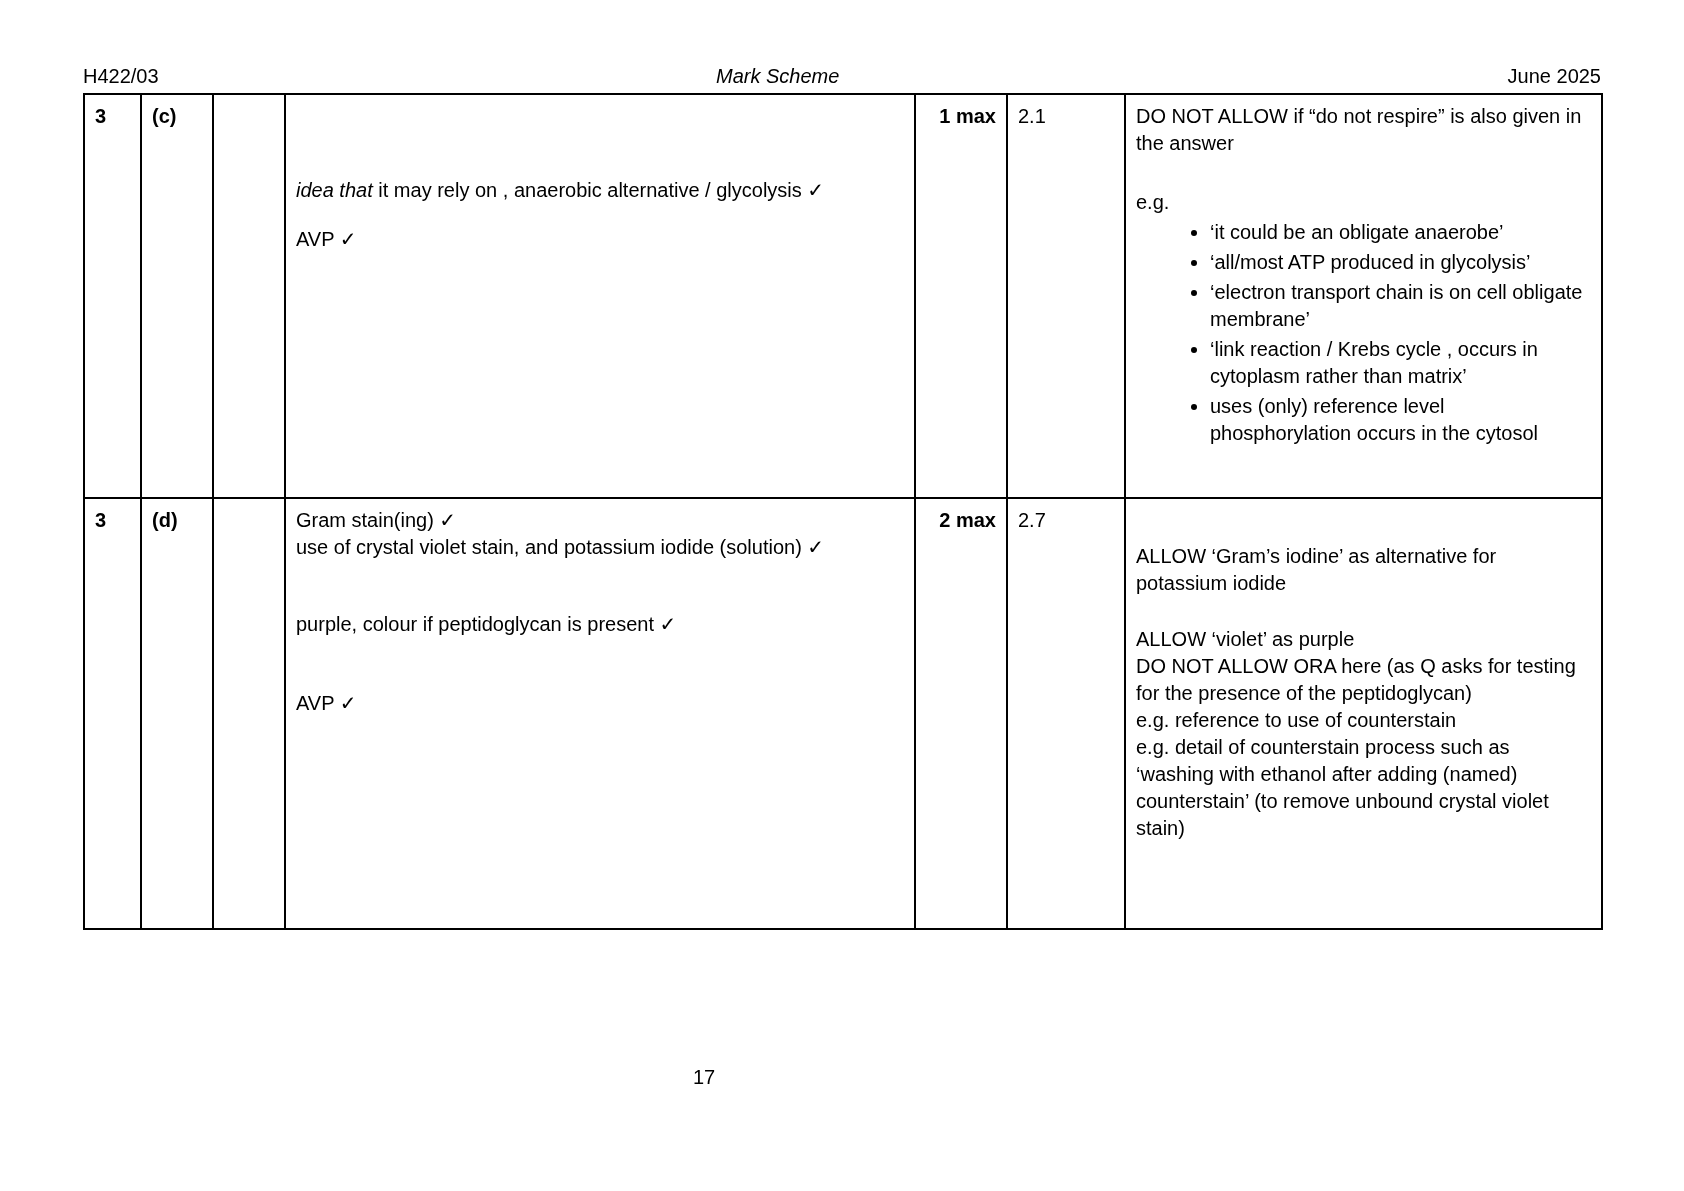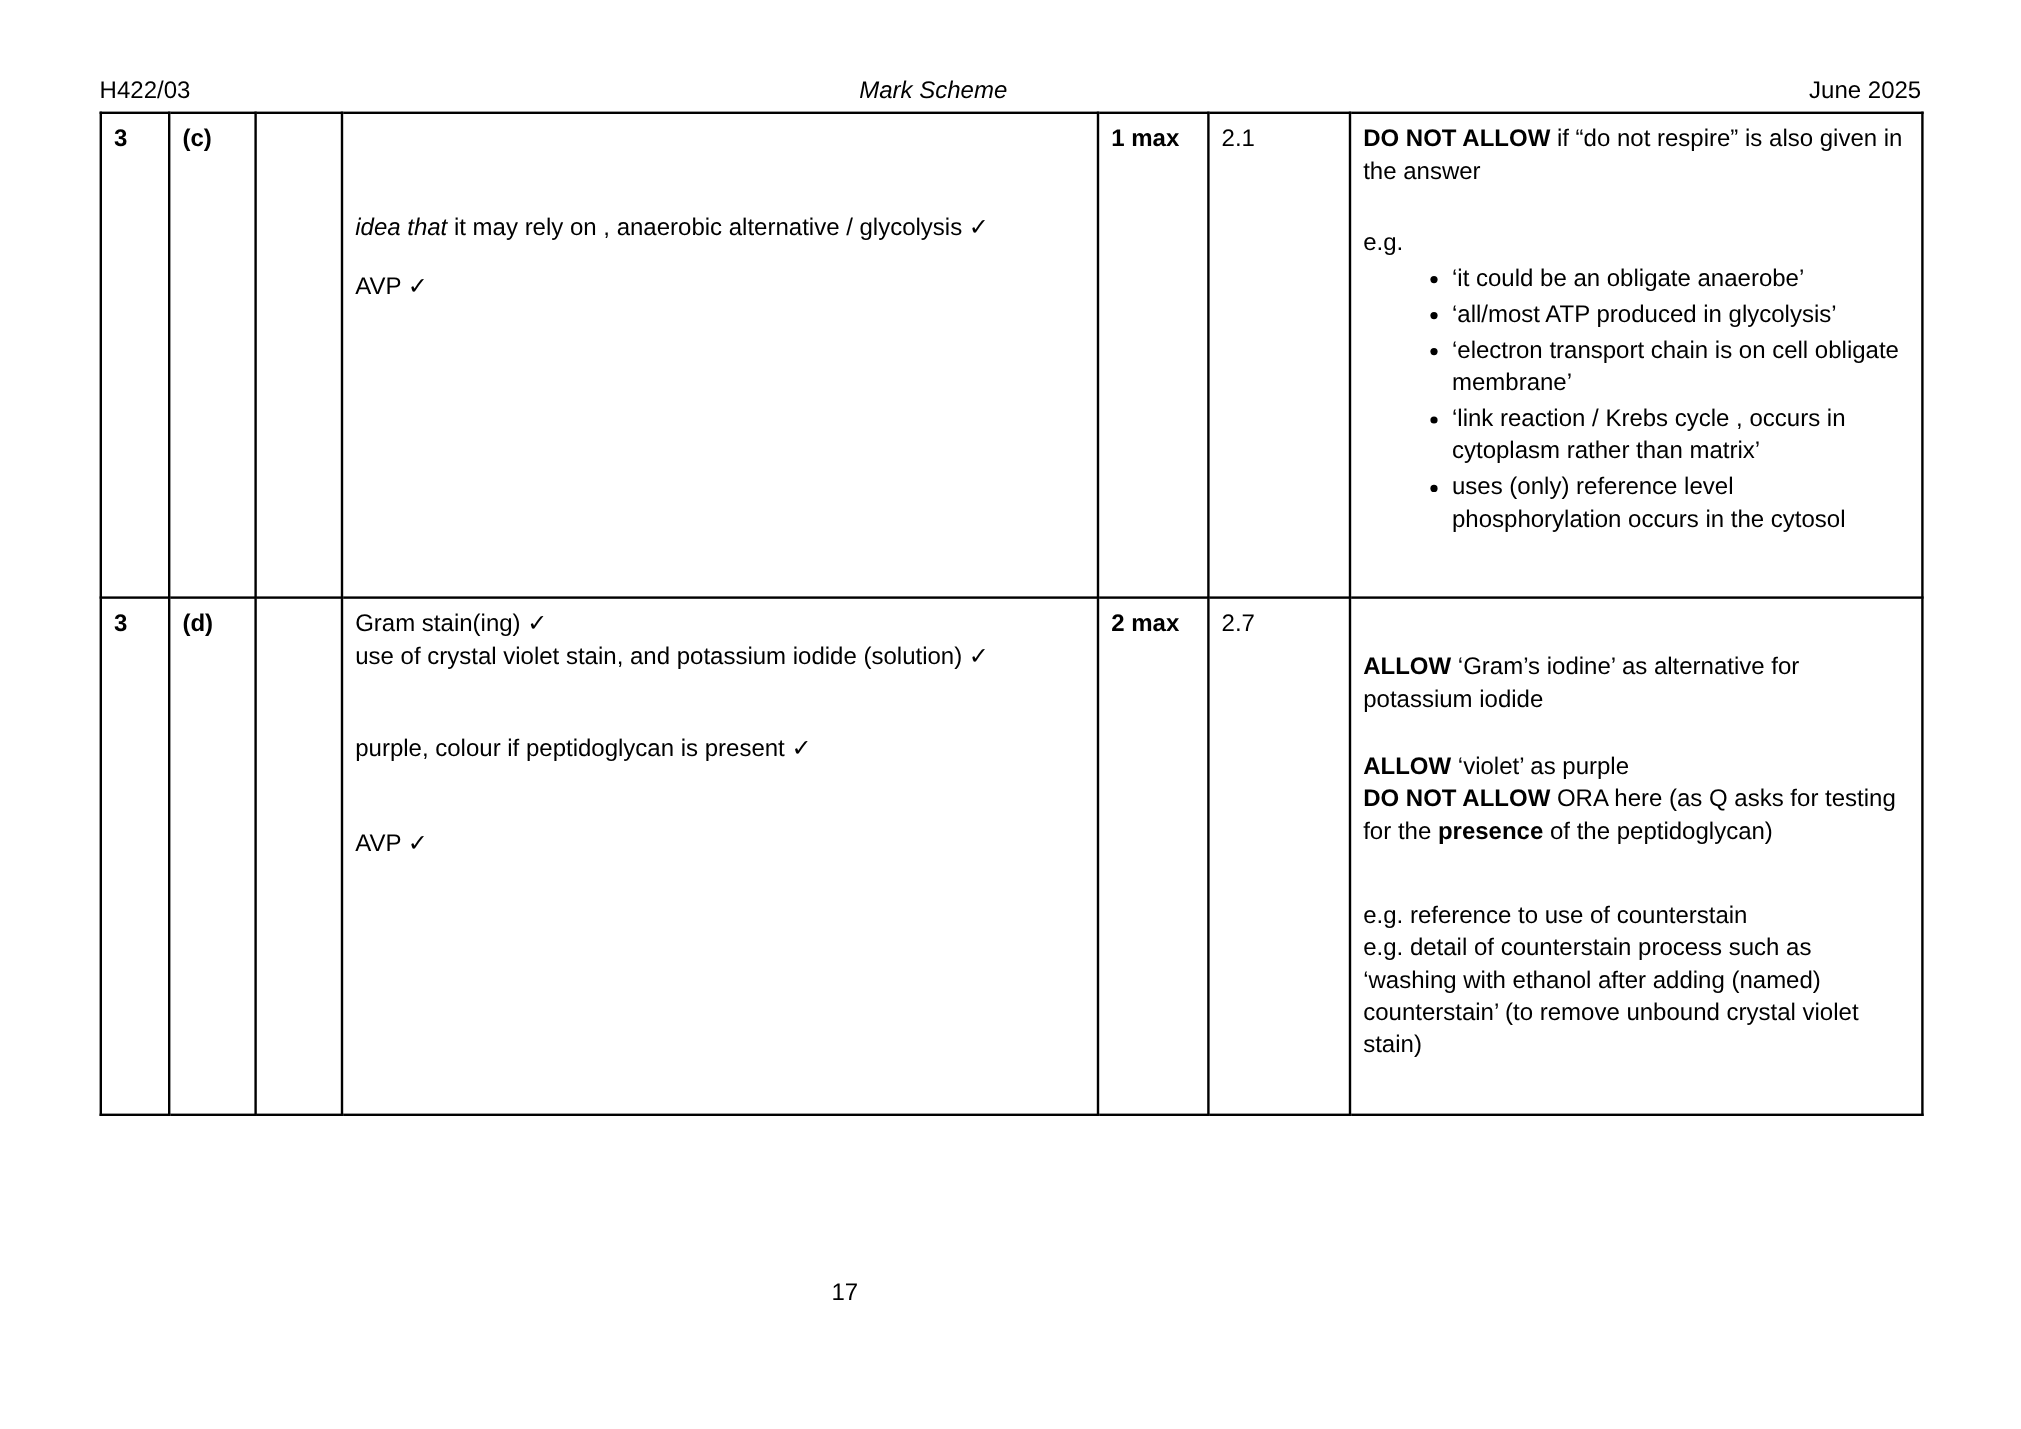--- a/index.html
+++ b/index.html
@@ -22,40 +22,40 @@
     border-collapse: collapse; table-layout: fixed;
   }
   table.ms td {
     border: 2px solid #000; vertical-align: top;
     padding: 8px 10px; overflow: hidden;
   }
   tr.r1 td { height: 404px; }
   tr.r2 td { height: 431px; }
   .c-q    { font-weight: bold; }
   .c-part { font-weight: bold; padding-left: 18px; }
-  .c-marks{ font-weight: bold; text-align: left; padding-left: 2px; padding-right: 2px; }
+  .c-marks{ font-weight: bold; text-align: right; padding-left: 2px; padding-right: 2px; }
   .c-ao   { text-align: left; padding-left: 2px; padding-right: 2px; }
   .c-guid { padding-right: 26px; }
   p { margin: 0; }
-  b { font-weight: bold; }
+  b { font-weight: normal; }
   em { font-style: italic; }
 
   
   .r1-ans-main { margin-top: 74px; }
   .r1-ans-avp  { margin-top: 22px; }
   .r1-g-eg     { margin-top: 32px; }
   .r1-g-list   { margin: 3px 0 0 0; padding-left: 74px; }
   .r1-g-list li{ margin-bottom: 3px; }
 
   
   .r2-ans-purple { margin-top: 50px; }
   .r2-ans-avp    { margin-top: 52px; }
   .r2-g-p1 { margin-top: 36px; }
   .r2-g-p2 { margin-top: 29px; }
-  .r2-g-p4 { margin-top: 43px; }
+  .r2-g-p4 { }
 
   
   .page-footer { position: absolute; top: 1064px; left: 0; width: 1408px; text-align: center; }
 </style>
 </head>
 <body>
 
 <div>
 
   <div class="page-header">

